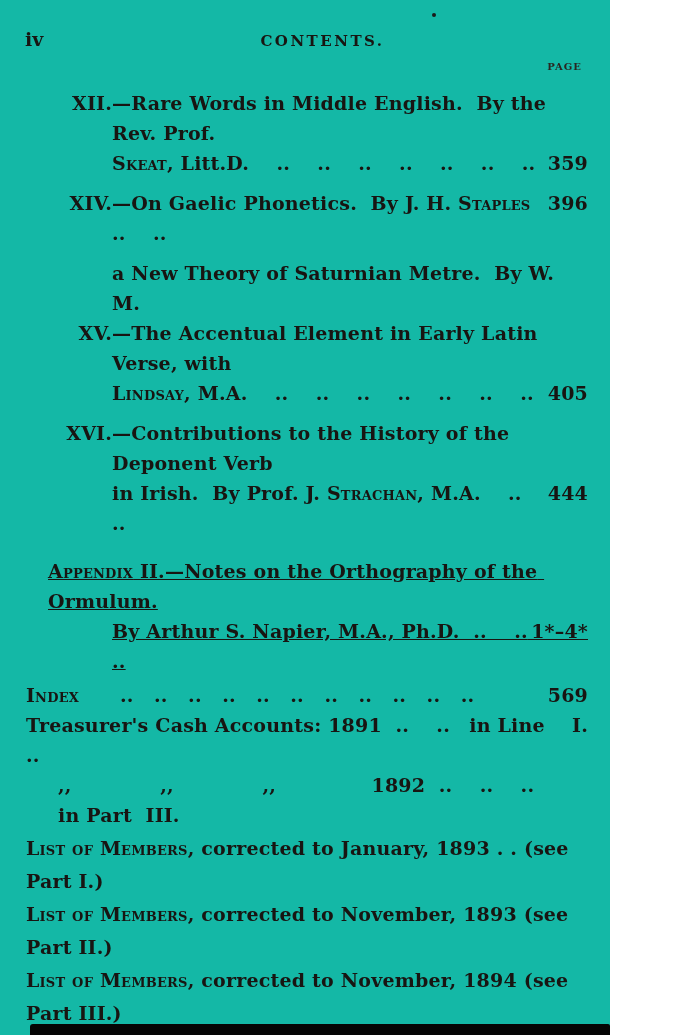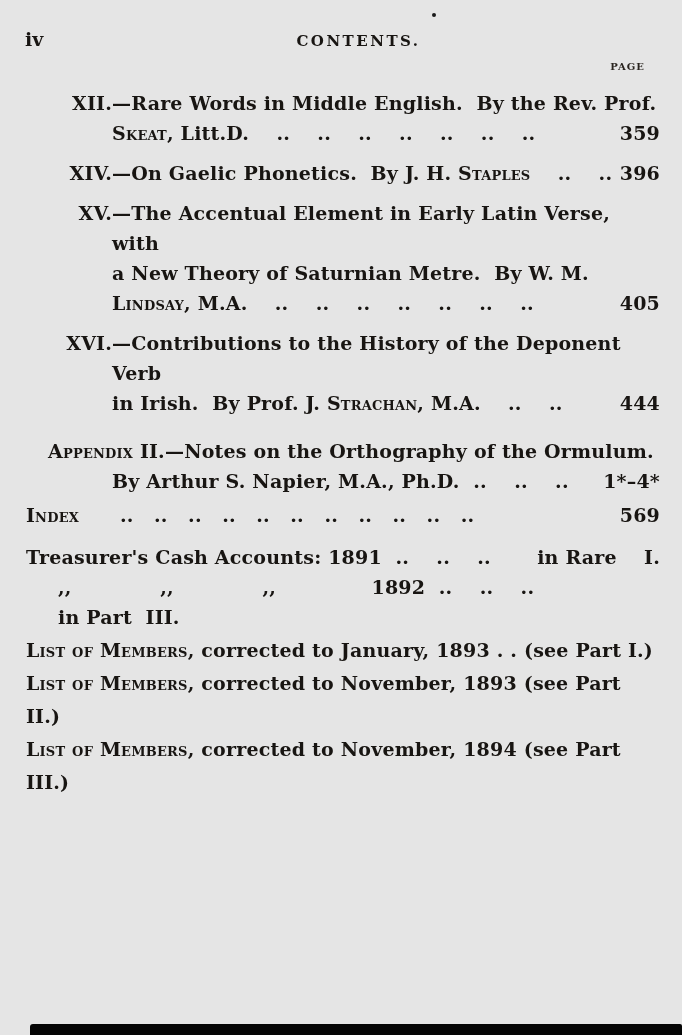--- a/index.html
+++ b/index.html
@@ -1,21 +1,21 @@
 <!DOCTYPE html>
 <html><head>
 <meta charset="utf-8">
 <style>
   * { margin: 0; padding: 0; box-sizing: border-box; }
   html, body { background: #ffffff; }
   .page {
     position: relative;
-    width: 682px;
+    width: 610px;
     height: 1035px;
-    background: #e5e5e5;
+    background: #14b8a6;
     overflow: hidden;
     font-family: "DejaVu Serif", "Liberation Serif", serif;
     color: #181512;
     font-weight: bold;
   }
   .header {
     position: relative;
     height: 34px;
     margin-top: 26px;
   }
@@ -37,34 +37,34 @@
   .dot-artifact {
     position: absolute;
     left: 432px;
     top: -13px;
     width: 4px; height: 4px;
     border-radius: 50%;
     background: #1a1a1a;
   }
   .page-col-label {
     text-align: right;
-    padding-right: 37px;
+    padding-right: 28px;
     font-size: 10px;
     letter-spacing: 1px;
     line-height: 14px;
     color: #2a2520;
   }
   .toc {
     margin-top: 14px;
     padding: 0 22px 0 26px;
   }
   .toc-block { margin-bottom: 10px; }
-  .toc-block.gap-before { margin-top: 18px; }
+  .toc-block.gap-before { margin-top: 18px; text-decoration: underline; }
   .toc-block.small-after { margin-bottom: 4px; }
-  .toc-block.no-after { margin-bottom: 12px; }
+  .toc-block.no-after { margin-bottom: 0; }
   .toc-block.tight { margin-bottom: 2px; }
   .toc-line {
     display: flex;
     align-items: baseline;
     font-size: 19px;
     line-height: 30px;
     white-space: pre-wrap;
     letter-spacing: 0.2px;
   }
   .toc-line.list-line { line-height: 33px; }
@@ -107,37 +107,37 @@
   <div class="page-col-label">PAGE</div>
   <main class="toc">
       <div class="toc-block">
         <div class="toc-line hang"><span class="num">XII.</span><span class="text"><span>—Rare Words in Middle English.  By the Rev. Prof.</span></span></div>
         <div class="toc-line cont"><span class="text"><span class="sc">Skeat</span><span>, Litt.D.    ..    ..    ..    ..    ..    ..    ..</span></span><span class="pg">359</span></div>
       </div>
       <div class="toc-block">
         <div class="toc-line hang"><span class="num">XIV.</span><span class="text"><span>—On Gaelic Phonetics.  By J. H. </span><span class="sc">Staples</span><span>    ..    ..</span></span><span class="pg">396</span></div>
       </div>
       <div class="toc-block">
+        <div class="toc-line cont"><span class="text"><span>a New Theory of Saturnian Metre.  By W. M.</span></span></div>
         <div class="toc-line hang"><span class="num">XV.</span><span class="text"><span>—The Accentual Element in Early Latin Verse, with</span></span></div>
-        <div class="toc-line cont"><span class="text"><span>a New Theory of Saturnian Metre.  By W. M.</span></span></div>
         <div class="toc-line cont"><span class="text"><span class="sc">Lindsay</span><span>, M.A.    ..    ..    ..    ..    ..    ..    ..</span></span><span class="pg">405</span></div>
       </div>
       <div class="toc-block">
         <div class="toc-line hang"><span class="num">XVI.</span><span class="text"><span>—Contributions to the History of the Deponent Verb</span></span></div>
         <div class="toc-line cont"><span class="text"><span>in Irish.  By Prof. J. </span><span class="sc">Strachan</span><span>, M.A.    ..    ..</span></span><span class="pg">444</span></div>
       </div>
       <div class="toc-block gap-before small-after">
         <div class="toc-line appendix-indent"><span class="text"><span class="sc">Appendix</span><span> II.—Notes on the Orthography of the Ormulum.</span></span></div>
         <div class="toc-line cont"><span class="text"><span>By Arthur S. Napier, M.A., Ph.D.  ..    ..    ..</span></span><span class="pg">1*–4*</span></div>
       </div>
       <div class="toc-block no-after">
         <div class="toc-line flush"><span class="text"><span class="sc">Index</span><span>      ..   ..   ..   ..   ..   ..   ..   ..   ..   ..   ..</span></span><span class="pg">569</span></div>
       </div>
       <div class="toc-block tight">
-        <div class="toc-line flush"><span class="text"><span>Treasurer's Cash Accounts: 1891  ..    ..    ..</span></span><span class="pg">in Rare    I.</span></div>
+        <div class="toc-line flush"><span class="text"><span>Treasurer's Cash Accounts: 1891  ..    ..    ..</span></span><span class="pg">in Line    I.</span></div>
         <div class="toc-line ditto-indent"><span class="text"><span>,,             ,,             ,,              1892  ..    ..    ..</span></span></div>
         <div class="toc-line ditto-indent"><span class="pg">in Part  III.</span></div>
       </div>
       <div class="toc-block">
         <div class="toc-line flush list-line"><span class="text"><span class="sc">List of Members</span><span>, corrected to January, 1893 . . (see Part I.)</span></span></div>
         <div class="toc-line flush list-line"><span class="text"><span class="sc">List of Members</span><span>, corrected to November, 1893 (see Part II.)</span></span></div>
         <div class="toc-line flush list-line"><span class="text"><span class="sc">List of Members</span><span>, corrected to November, 1894 (see Part III.)</span></span></div>
       </div>
     </main>
   <div class="bottom-bar"></div>

